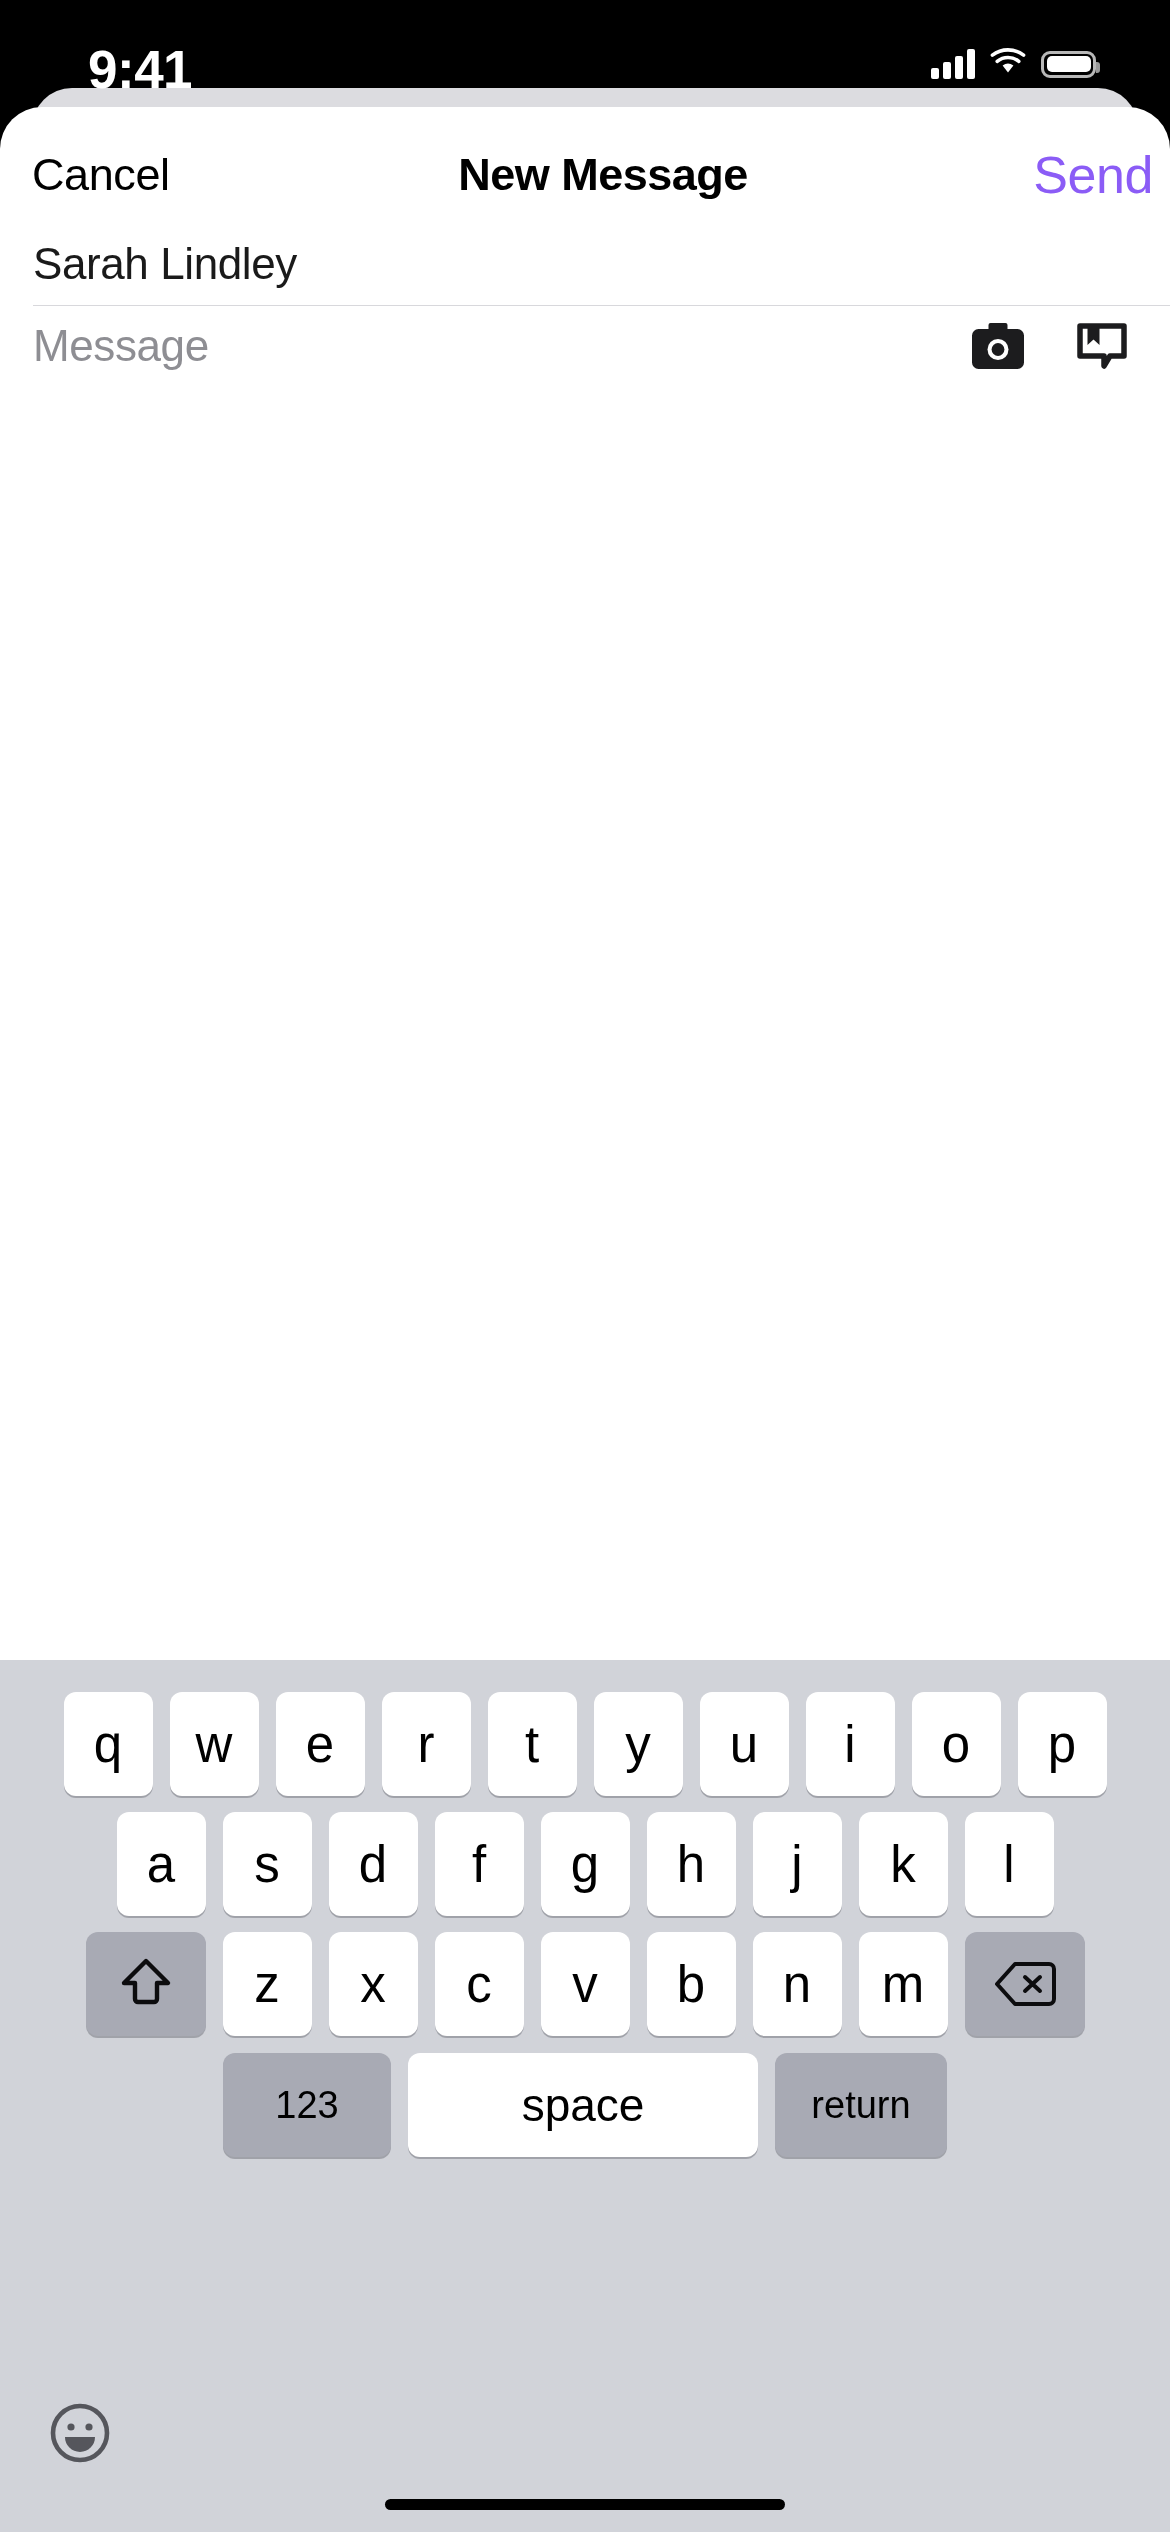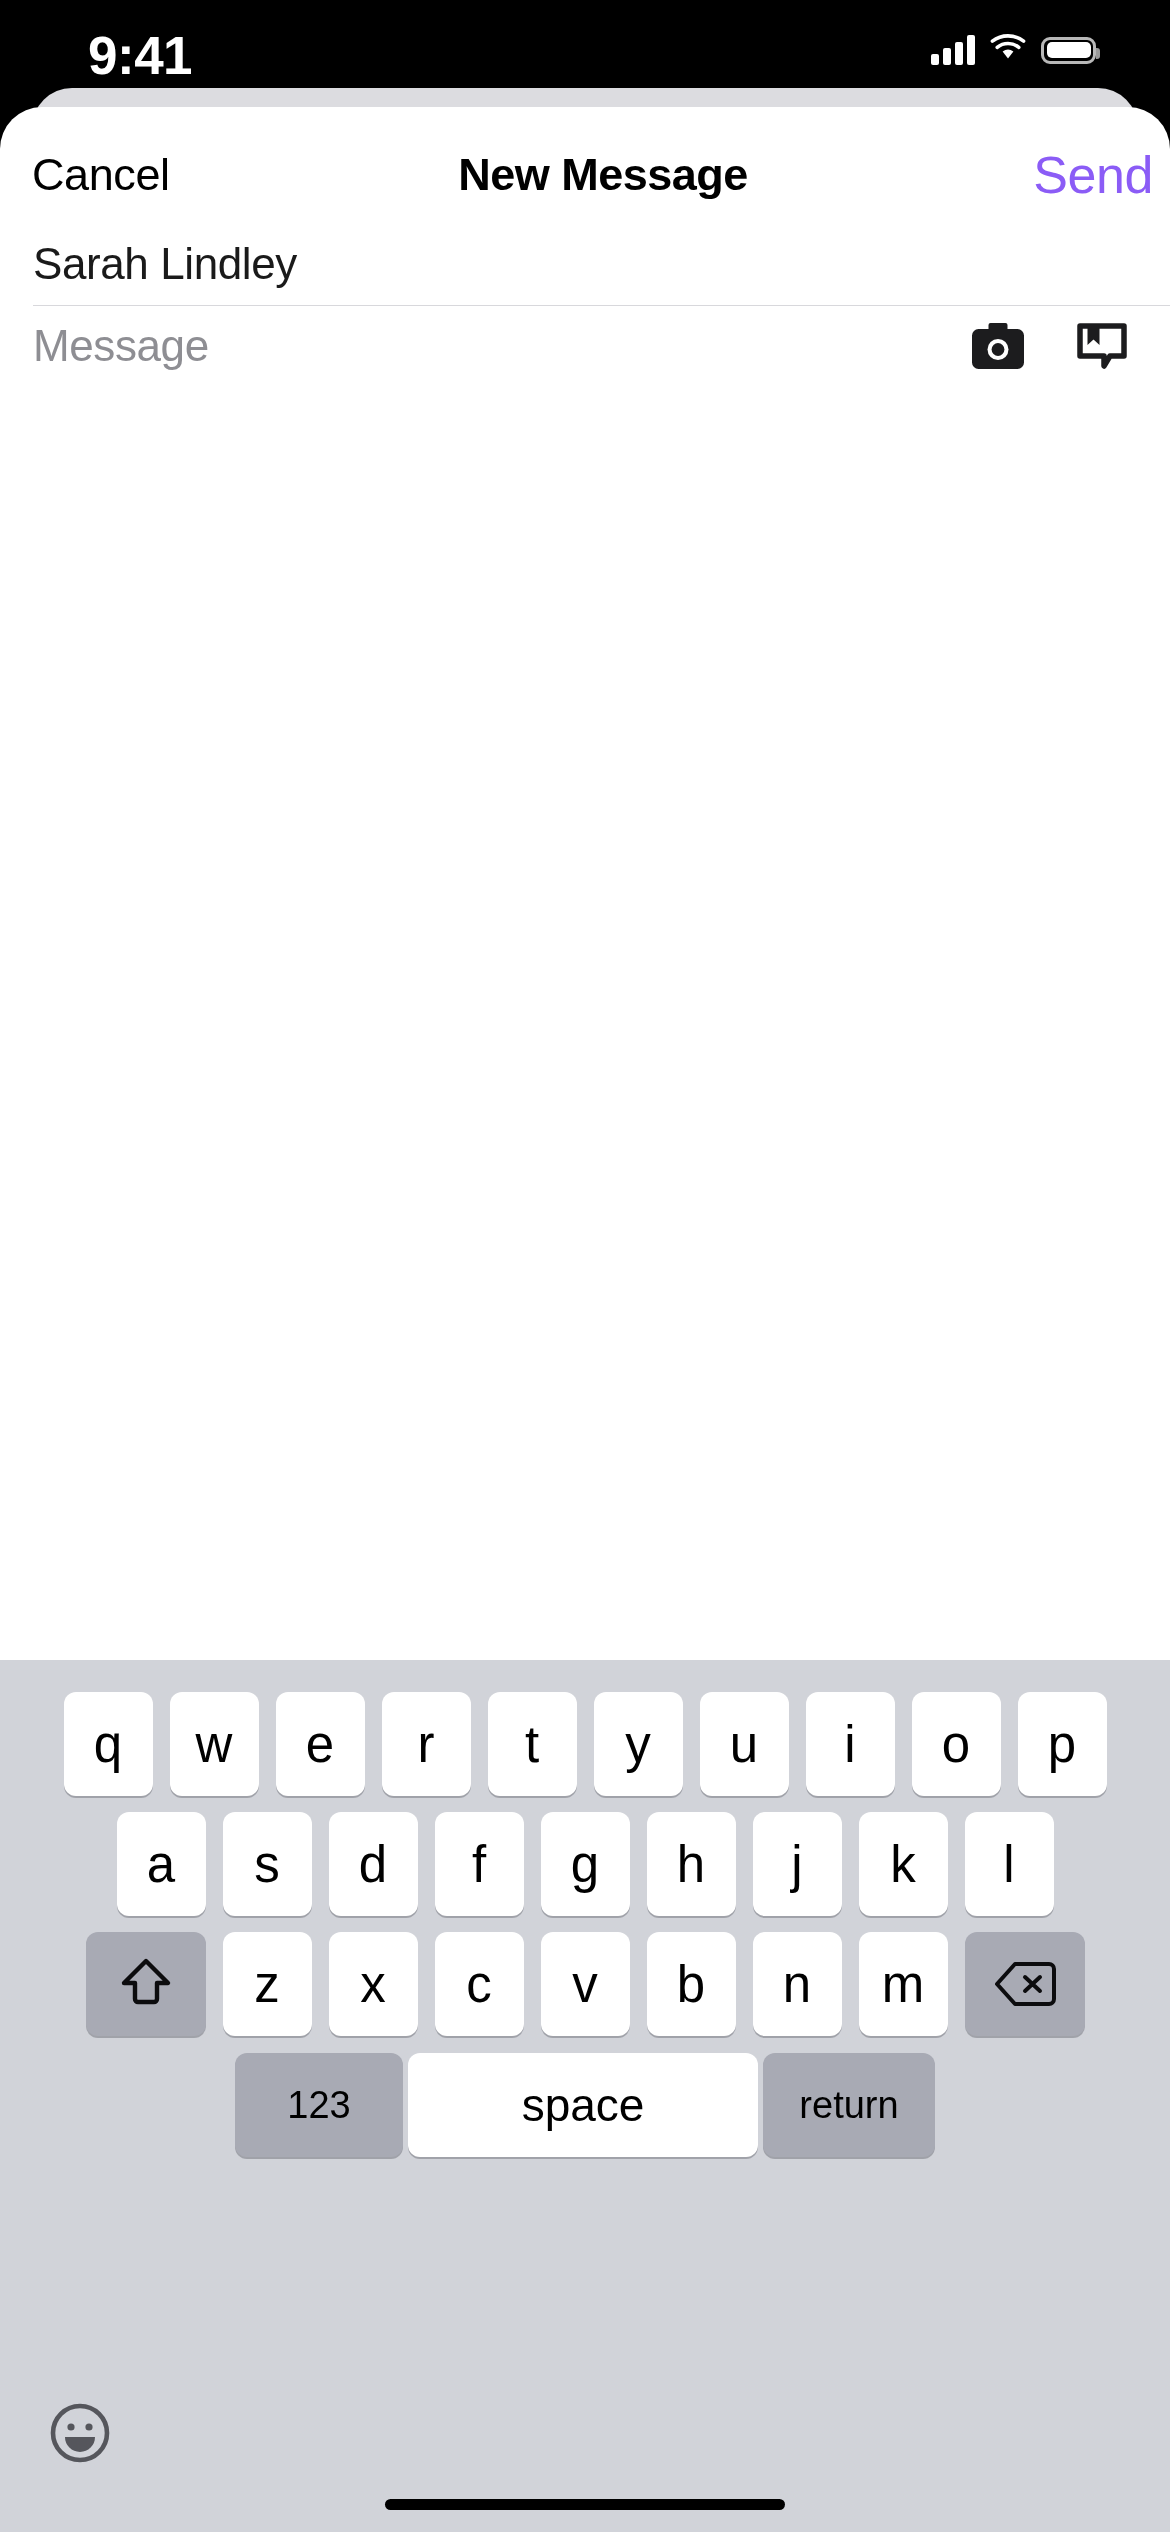--- a/index.html
+++ b/index.html
@@ -6,21 +6,21 @@
   html,body { width:1170px; height:2532px; }
   body {
     background:#000;
     font-family:"Liberation Sans","DejaVu Sans",sans-serif;
     overflow:hidden;
     position:relative;
   }
 
   
   #status-bar {
-    position:absolute; top:0; left:0; width:1170px; height:110px;
+    position:absolute; top:14px; left:0; width:1170px; height:110px;
     color:#fff; z-index:20;
   }
   #status-time {
     position:absolute; left:88px; top:28px;
     font-size:53px; font-weight:600; letter-spacing:-0.5px;
     line-height:56px;
   }
   #status-right {
     position:absolute; right:74px; top:34px;
     display:flex; align-items:center; gap:15px;
@@ -107,21 +107,21 @@
 
   
   #keyboard {
     position:absolute; left:0; top:1660px; width:1170px; height:872px;
     background:#d1d3d9; z-index:15;
   }
   .kb-row { display:flex; justify-content:center; align-items:flex-start; }
   #kb-row1 { padding-top:32px; gap:17px; }
   #kb-row2 { padding-top:16px; gap:17px; }
   #kb-row3 { padding-top:16px; gap:17px; }
-  #kb-row4 { padding-top:17px; gap:5px; }
+  #kb-row4 { padding-top:17px; gap:17px; }
 
   .key {
     background:#fff; border-radius:12px;
     box-shadow:0 2px 0 rgba(100,102,110,0.45);
     display:flex; align-items:center; justify-content:center;
     font-size:51px; color:#000; line-height:51px;
     font-weight:400;
   }
   .key-letter { width:89px; height:104px; }
   .key-dark {

